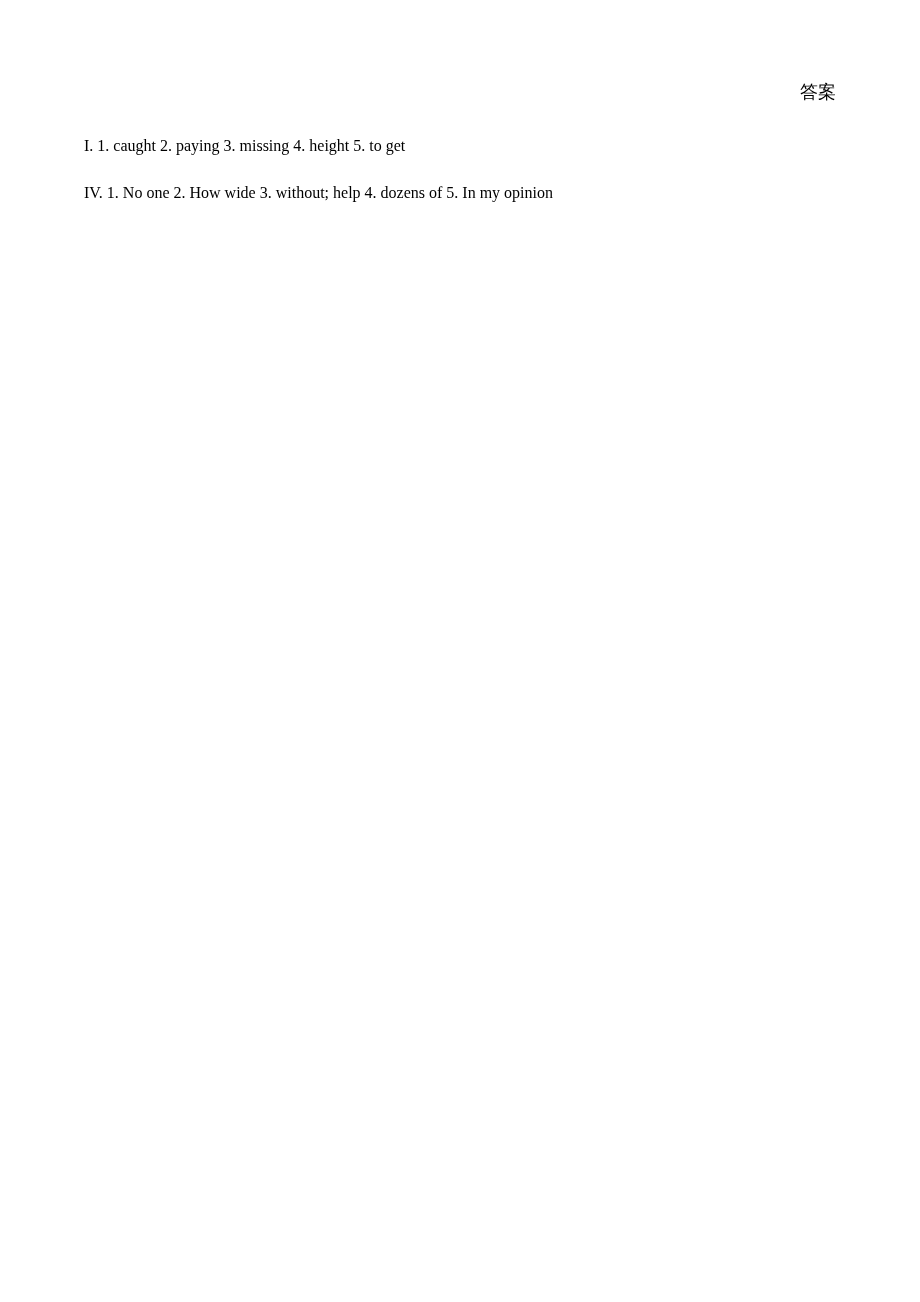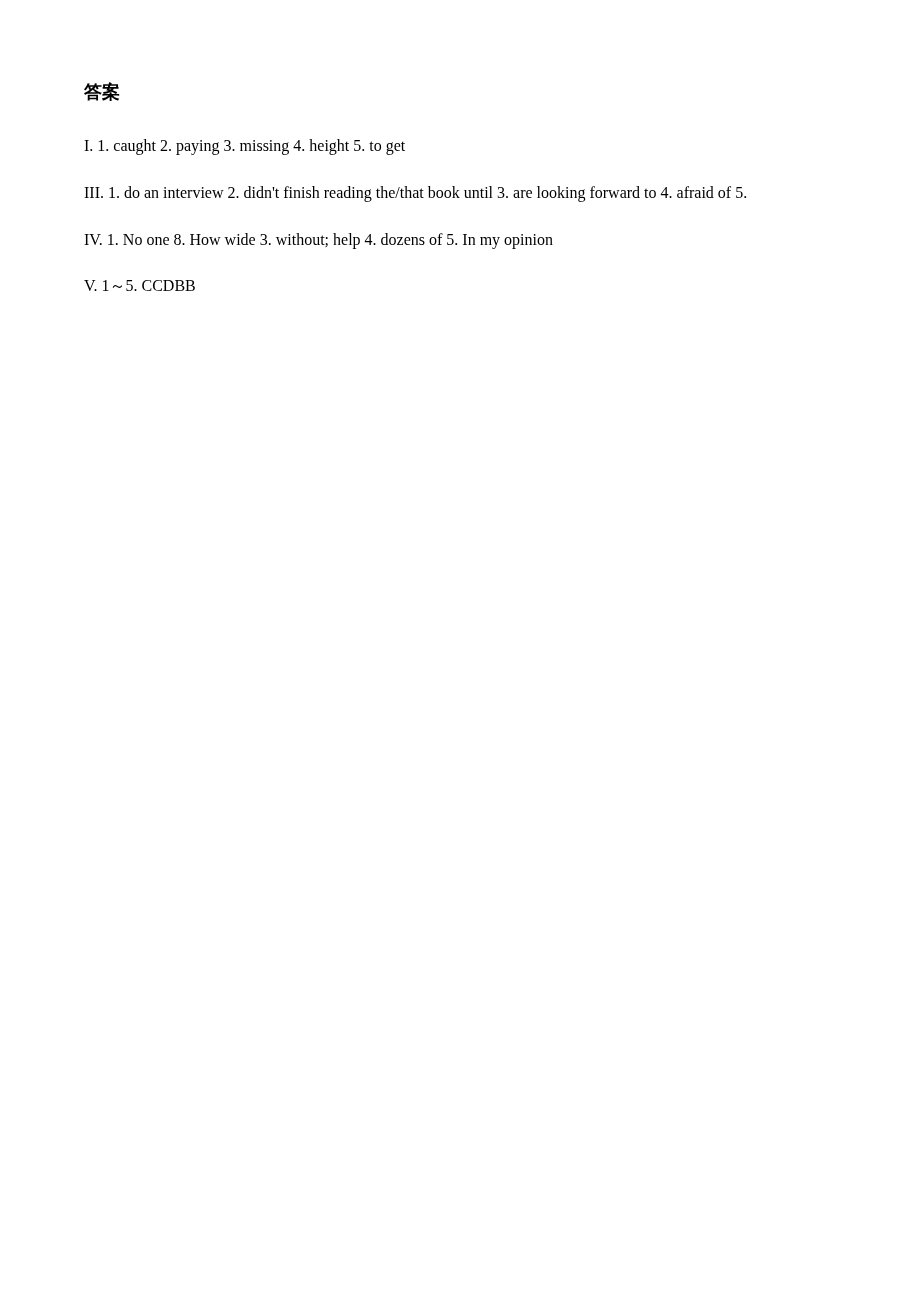--- a/index.html
+++ b/index.html
@@ -12,23 +12,23 @@
       width: 920px;
       min-height: 1302px;
       background-color: #ffffff;
       font-family: "SimSun", "宋体", serif;
       font-size: 16px;
       color: #000000;
       padding: 80px 84px;
     }
 
     .page-title {
-      text-align: left;
+      text-align: right;
       font-size: 18px;
-      font-weight: bold;
+      font-weight: normal;
       margin-bottom: 28px;
     }
 
     .answer-section {
       margin-bottom: 18px;
       line-height: 1.8;
       margin-top: 18px;
     }
 
     .answer-section p {
@@ -47,32 +47,22 @@
 
   <div class="answer-section">
     <p>
       <span class="section-label">I.</span>
       <span>1. caught    2. paying    3. missing    4. height    5. to get</span>
     </p>
   </div>
 
 
   <div class="answer-section">
-    <p>
-      <span class="section-label">III.</span>
-      <span>1. do an interview    2. didn't finish reading the/that book until    3. are looking forward to    4. afraid of    5.</span>
-    </p>
   </div>
 
   <div class="answer-section">
     <p>
       <span class="section-label">IV.</span>
-      <span>1. No one    8. How wide    3. without; help    4. dozens of    5. In my opinion</span>
+      <span>1. No one    2. How wide    3. without; help    4. dozens of    5. In my opinion</span>
     </p>
   </div>
 
-  <div class="answer-section">
-    <p>
-      <span class="section-label">V.</span>
-      <span>1～5. CCDBB</span>
-    </p>
-  </div>
 </div>
 
 </body></html>

